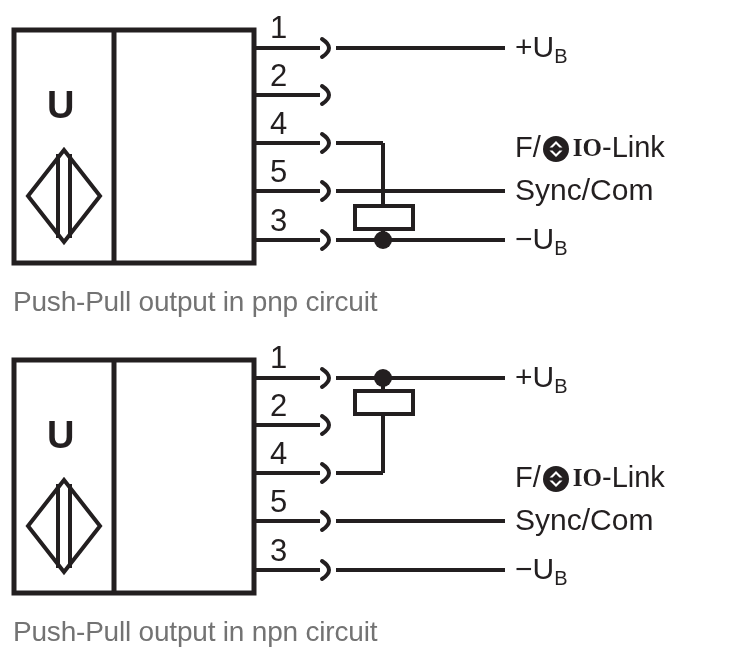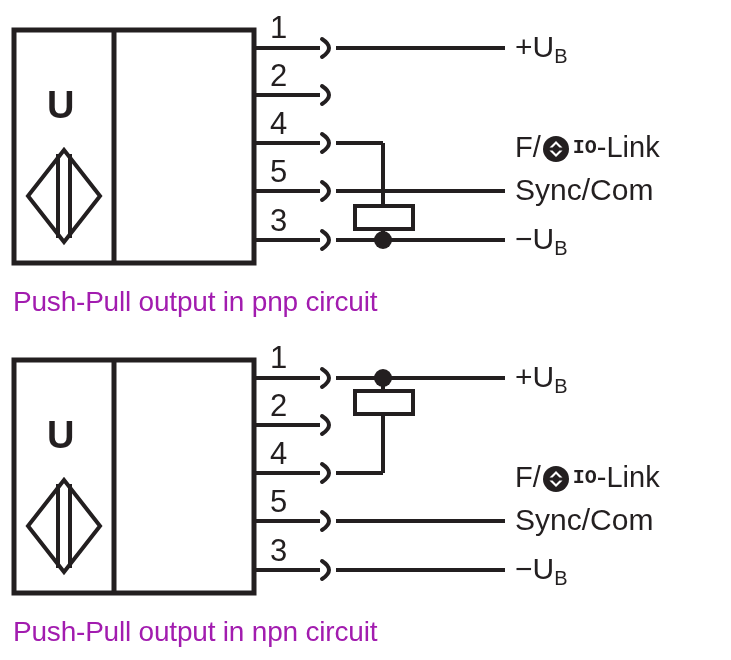--- a/index.html
+++ b/index.html
@@ -29,21 +29,21 @@
   .svg-layer {
     position: absolute;
     left: 0;
     top: 0;
   }
   .caption {
     position: absolute;
     left: 13px;
     font-size: 28px;
     letter-spacing: -0.2px;
-    color: #a21caf;
+    color: #737373;
     white-space: nowrap;
   }
   #caption-pnp { top: 286px; }
   #caption-npn { top: 616px; }
 
   .label {
     position: absolute;
     font-size: 30px;
     color: #231f20;
     white-space: nowrap;
@@ -59,22 +59,22 @@
     position: absolute;
     font-size: 29px;
     color: #231f20;
     white-space: nowrap;
     line-height: 1;
     display: flex;
     align-items: center;
   }
   .iolink .iolink-bold {
     font-weight: bold;
-    font-family: Liberation Mono, monospace;
-    font-size: 20px;
+    font-family: Liberation Serif, serif;
+    font-size: 25px;
     letter-spacing: 0px;
   }
   .iolink .iolink-mark {
     display: inline-block;
     width: 26px;
     height: 26px;
     margin: 0 4px 0 2px;
     position: relative;
     top: 1px;
   }

